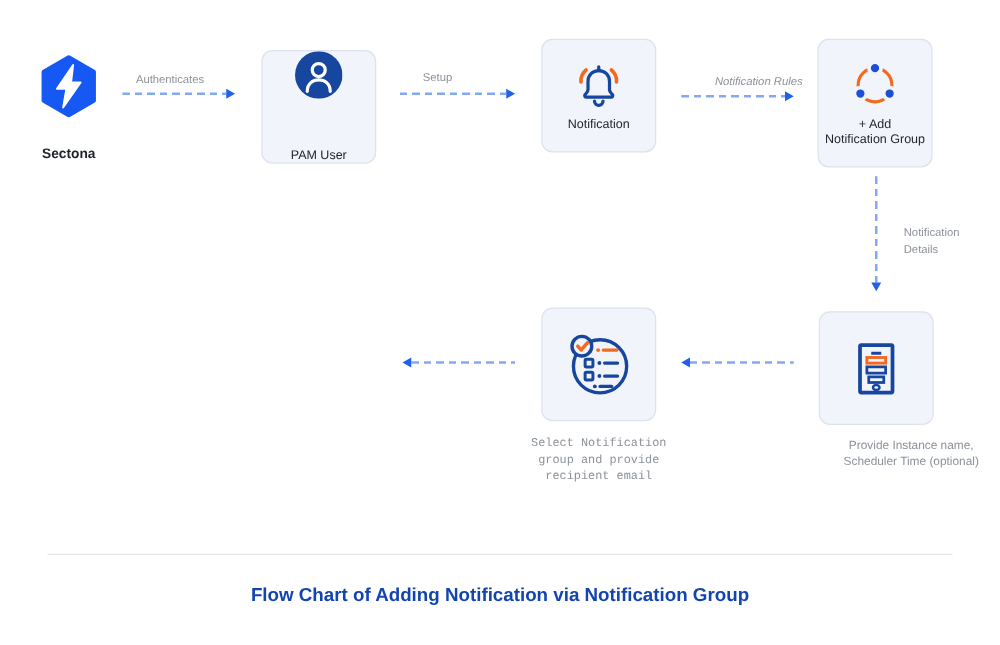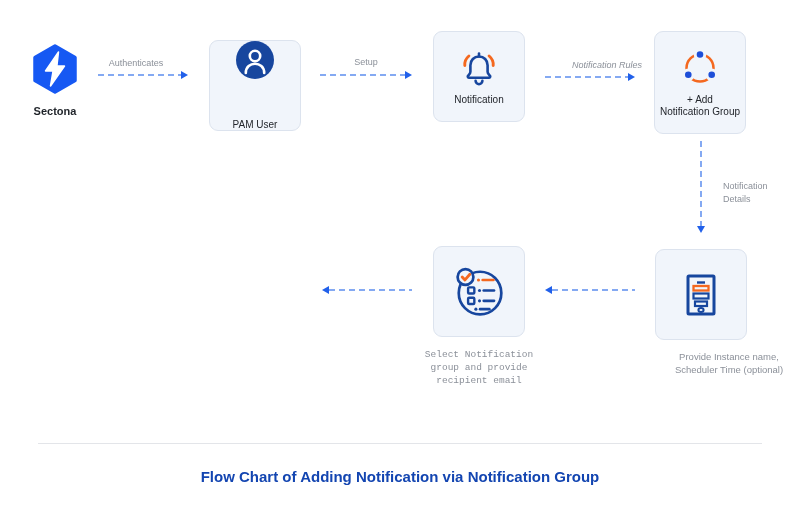--- a/index.html
+++ b/index.html
@@ -7,21 +7,21 @@
   .canvas{position:relative;width:800px;height:516px;background:#ffffff;overflow:hidden;}
 
   
   .node{position:absolute;width:92px;height:91px;box-sizing:border-box;
         background:#f1f5fb;border:1px solid #dce3ee;border-radius:9px;
         display:flex;flex-direction:column;align-items:center;justify-content:center;gap:6px;}
   .nlabel{font-size:10px;color:#23262c;text-align:center;line-height:12px;}
   .icon{display:block;line-height:0;}
 
   
-  .logo{position:absolute;left:20px;top:44px;width:70px;display:flex;flex-direction:column;align-items:center;gap:11px;}
+  .logo{position:absolute;left:20px;top:44px;width:70px;display:flex;flex-direction:column;align-items:center;gap:23px;}
   .logo-label{font-size:11px;font-weight:600;color:#1f2329;}
 
   
   .hline{position:absolute;height:2px;background:repeating-linear-gradient(90deg,#84a9f2 0 6px,transparent 6px 10px);}
   .vline{position:absolute;width:2px;background:repeating-linear-gradient(180deg,#84a9f2 0 6px,transparent 6px 10px);}
   .head-right{position:absolute;width:0;height:0;border-top:4px solid transparent;border-bottom:4px solid transparent;border-left:7px solid #2160ea;}
   .head-left{position:absolute;width:0;height:0;border-top:4px solid transparent;border-bottom:4px solid transparent;border-right:7px solid #2160ea;}
   .head-down{position:absolute;width:0;height:0;border-left:4px solid transparent;border-right:4px solid transparent;border-top:7px solid #2160ea;}
   .edge-label{position:absolute;font-size:9px;color:#8b9099;white-space:nowrap;transform:translateX(-50%);}
   .edge-label.side{transform:none;line-height:13px;}
@@ -127,21 +127,21 @@
   </div>
   <div class="caption" style="left:701px;top:350px;margin-left:28px;">
     <div>Provide Instance name,</div>
     <div>Scheduler Time (optional)</div>
   </div>
 
   <div class="edge-label" style="left:136px;top:58px;">Authenticates</div>
   <div class="hline" style="left:98px;top:74px;width:83px;"></div>
   <div class="head-right" style="left:181px;top:71px;"></div>
 
-  <div class="edge-label" style="left:366px;top:57px;">Setup</div>
+  <div class="edge-label" style="left:350px;top:57px;">Setup</div>
   <div class="hline" style="left:320px;top:74px;width:85px;"></div>
   <div class="head-right" style="left:405px;top:71px;"></div>
 
   <div class="edge-label" style="left:607px;top:60px;font-style:italic;">Notification Rules</div>
   <div class="hline" style="left:545px;top:76px;width:83px;"></div>
   <div class="head-right" style="left:628px;top:73px;"></div>
 
   <div class="vline" style="left:700px;top:141px;height:85px;"></div>
   <div class="head-down" style="left:697px;top:226px;"></div>
   <div class="edge-label side" style="left:723px;top:180px;">

